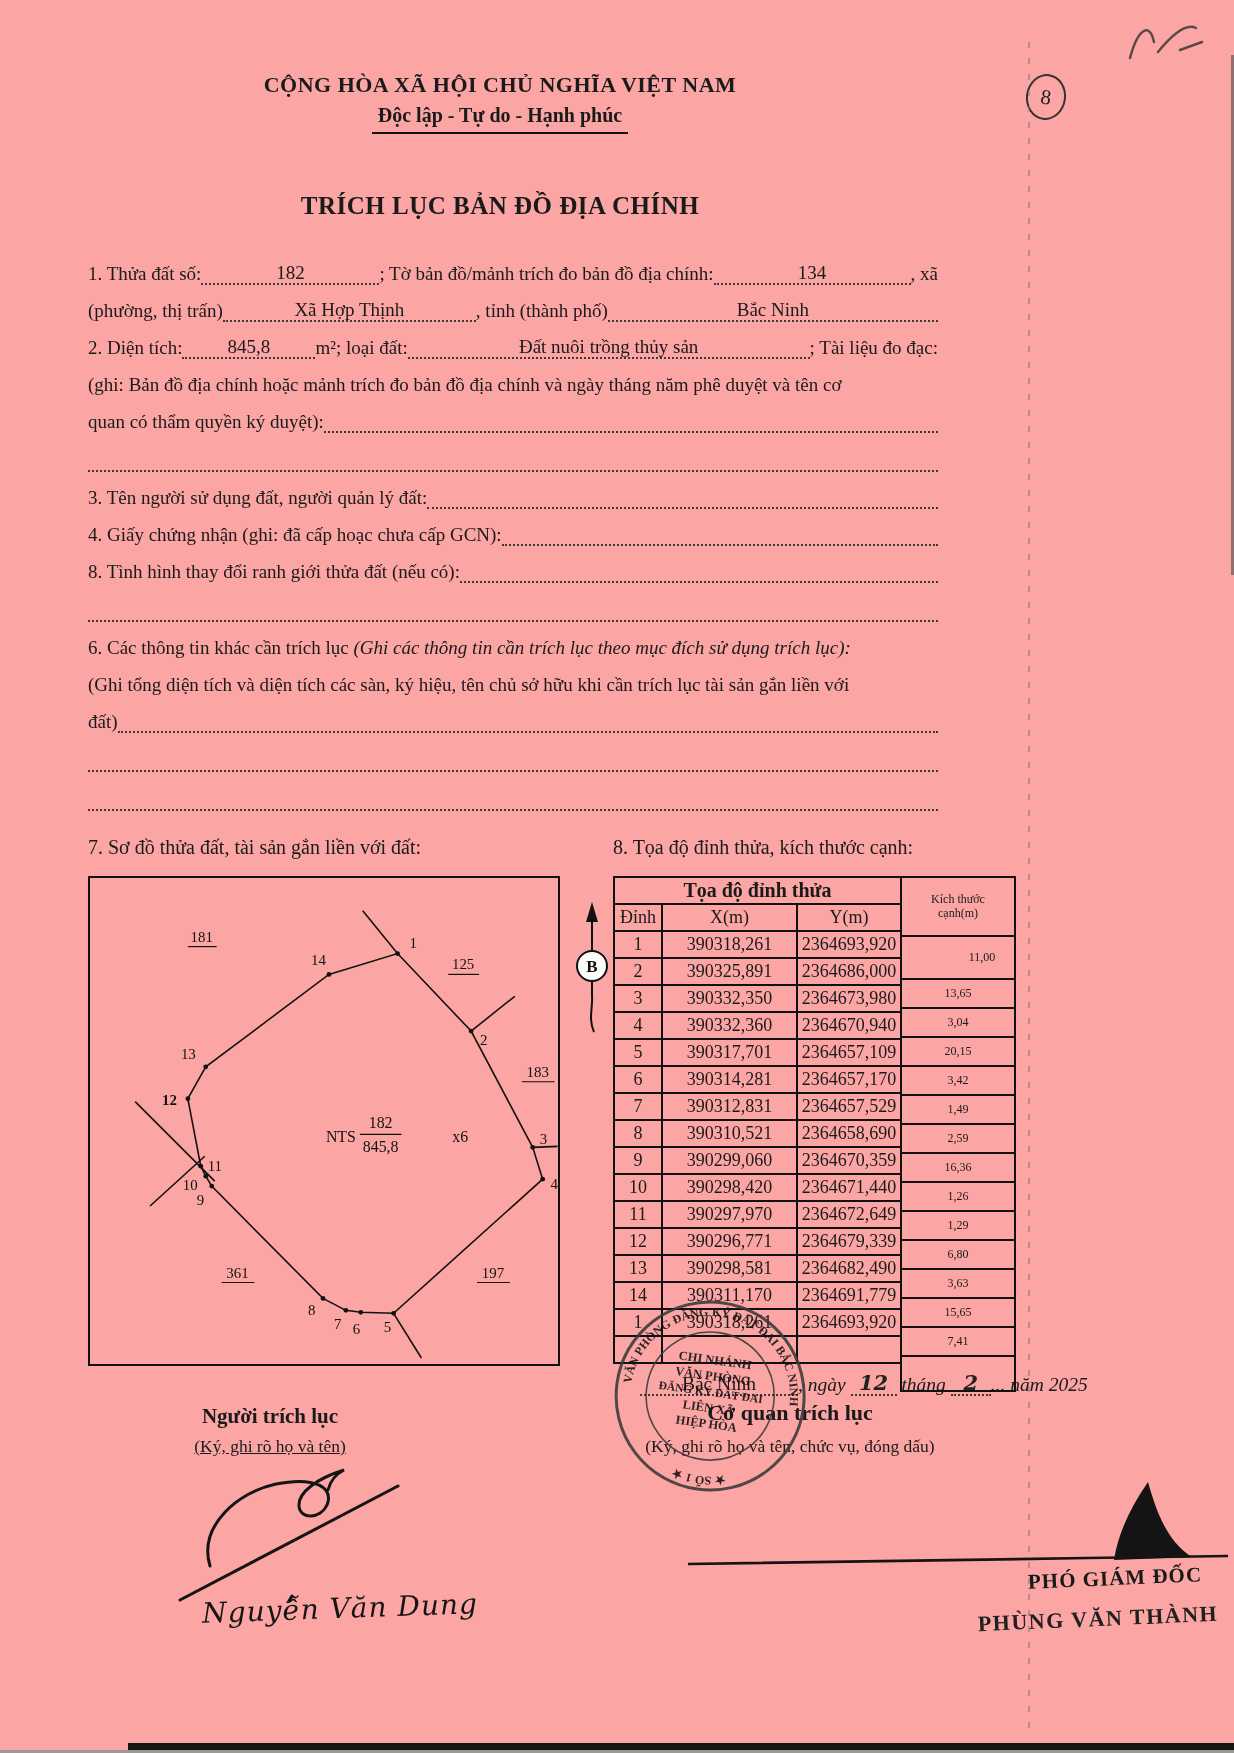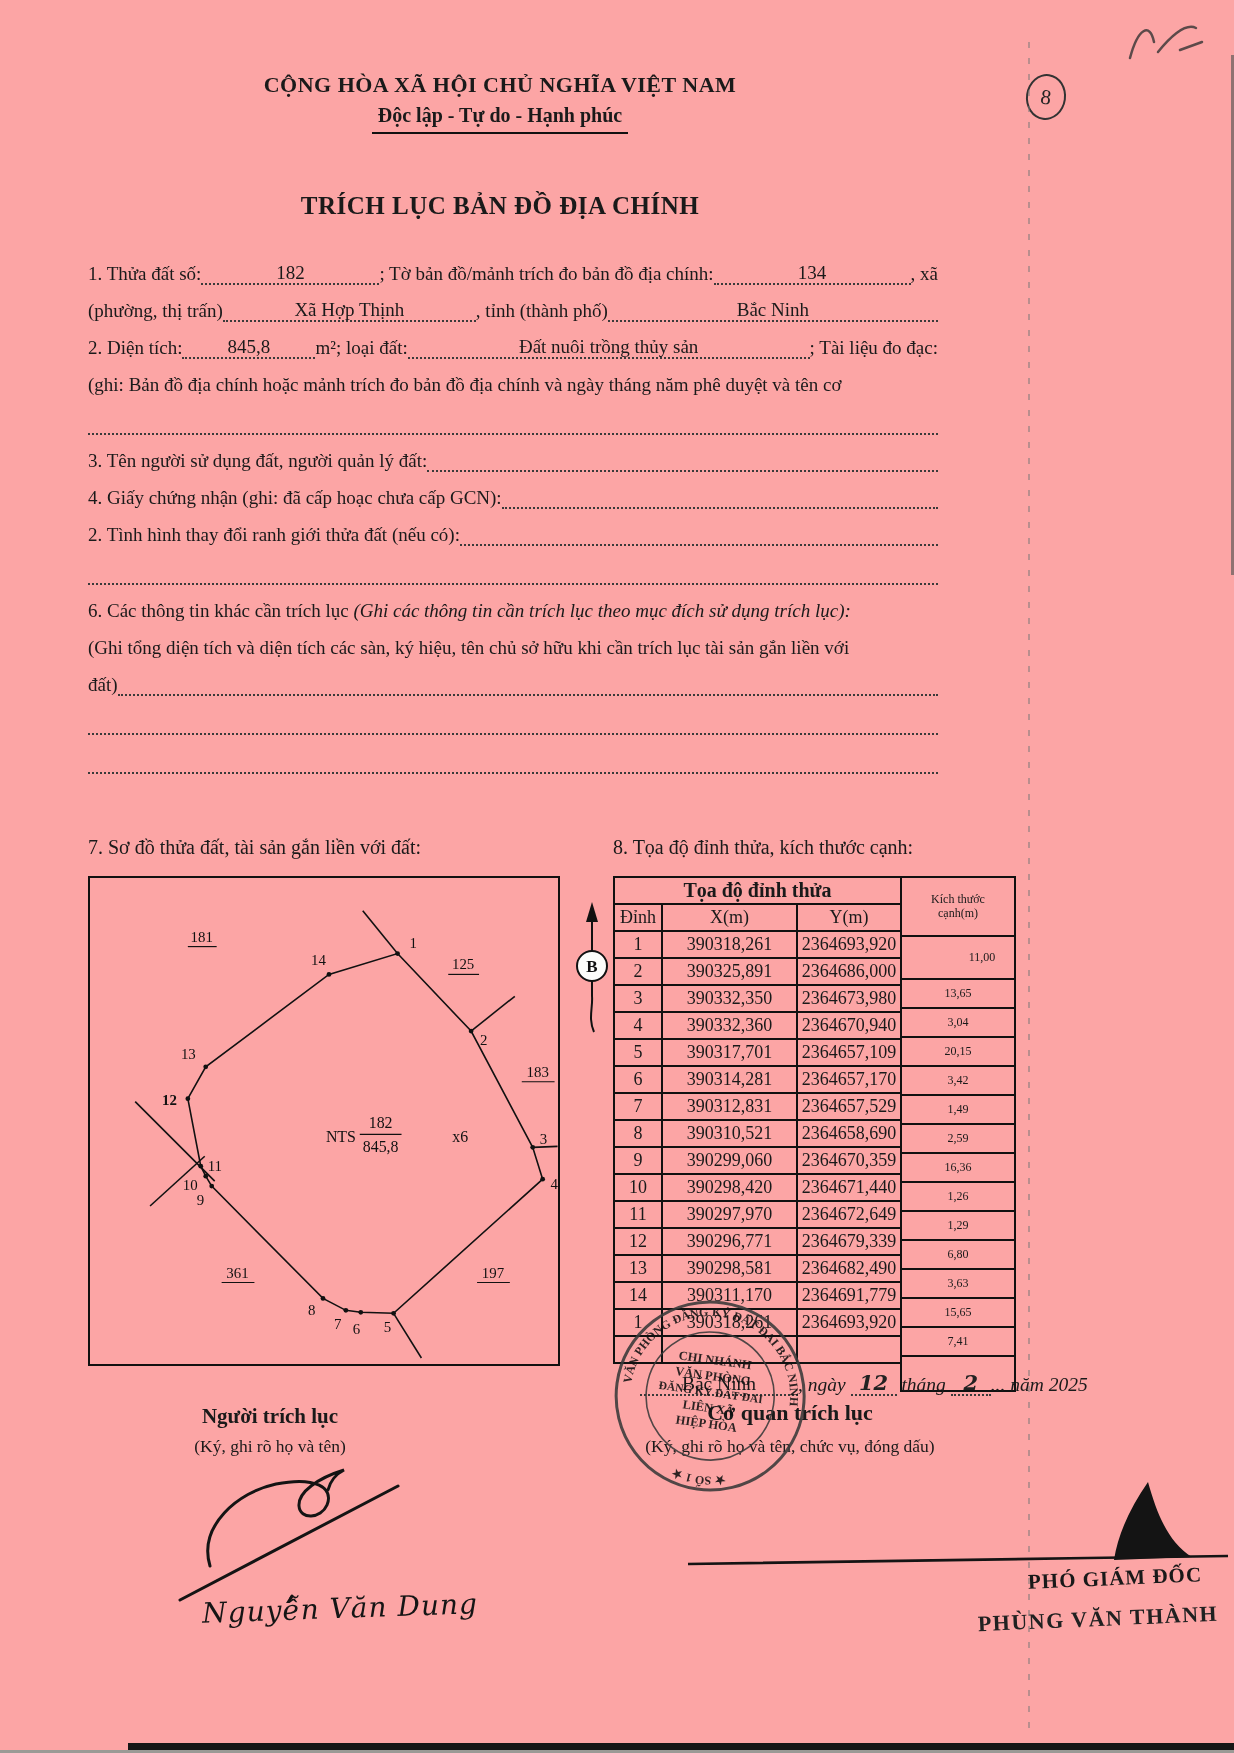--- a/index.html
+++ b/index.html
@@ -45,21 +45,21 @@
   .dim-cell{height:27px;border-bottom:2px solid #111;display:flex;align-items:center;justify-content:center;}
   .dim-first{height:41px;padding-left:48px;}
   .dim-last{border-bottom:2px solid #111;}
   .dim-fill{height:33px;}
   
   .dateline{position:absolute;left:640px;top:1372px;width:470px;font-size:19.5px;display:flex;
             align-items:flex-end;white-space:pre;}
   .hw{font-family:"DejaVu Serif",serif;font-style:italic;font-weight:bold;font-size:21px;color:#222;}
   .sig-left-title{position:absolute;left:150px;top:1404px;width:240px;text-align:center;
                   font-size:21px;font-weight:bold;}
-  .sig-left-sub{position:absolute;left:140px;top:1436px;width:260px;text-align:center;font-size:17.5px;}
+  .sig-left-sub{position:absolute;left:140px;top:1436px;width:260px;text-align:center;font-size:17.5px;text-decoration:underline;}
   .sig-right-title{position:absolute;left:630px;top:1400px;width:320px;text-align:center;
                    font-size:22px;font-weight:bold;}
   .sig-right-sub{position:absolute;left:600px;top:1436px;width:380px;text-align:center;font-size:17.5px;}
   .sig-name-left{position:absolute;left:130px;top:1592px;width:420px;text-align:center;
                  font-family:"DejaVu Serif",serif;font-style:italic;font-size:28px;
                  transform:rotate(-2deg);color:#151515;letter-spacing:1px;}
   .role-right{position:absolute;left:990px;top:1566px;width:250px;text-align:center;font-size:21px;
               font-weight:bold;transform:rotate(-2.5deg);letter-spacing:1px;color:#191919;}
   .name-right{position:absolute;left:948px;top:1606px;width:300px;text-align:center;font-size:22px;
               font-weight:bold;transform:rotate(-2.5deg);letter-spacing:1.5px;color:#212121;}
@@ -104,31 +104,35 @@
     <div class="row">
       <span class="lbl">2. Diện tích:</span>
       <span class="fill w125">845,8</span>
       <span class="lbl">m²; loại đất:</span>
       <span class="fill grow">Đất nuôi trồng thủy sản</span>
       <span class="lbl">; Tài liệu đo đạc:</span>
     </div>
     <div class="row">
       <span class="lbl">(ghi: Bản đồ địa chính hoặc mảnh trích đo bản đồ địa chính và ngày tháng năm phê duyệt và tên cơ</span>
     </div>
+    <div class="row">
+      <span class="lbl">quan có thẩm quyền ký duyệt):</span>
+      <span class="fill grow"></span>
+    </div>
     <div class="dotline"></div>
     <div class="row">
       <span class="lbl">3. Tên người sử dụng đất, người quản lý đất:</span>
       <span class="fill grow"></span>
     </div>
     <div class="row">
       <span class="lbl">4. Giấy chứng nhận (ghi: đã cấp hoạc chưa cấp GCN):</span>
       <span class="fill grow"></span>
     </div>
     <div class="row">
-      <span class="lbl">2. Tình hình thay đổi ranh giới thửa đất (nếu có):</span>
+      <span class="lbl">8. Tình hình thay đổi ranh giới thửa đất (nếu có):</span>
       <span class="fill grow"></span>
     </div>
     <div class="dotline"></div>
     <div class="row">
       <span class="lbl">6. Các thông tin khác cần trích lục </span>
       <span class="lbl it">(Ghi các thông tin cần trích lục theo mục đích sử dụng trích lục):</span>
     </div>
     <div class="row">
       <span class="lbl">(Ghi tổng diện tích và diện tích các sàn, ký hiệu, tên chủ sở hữu khi cần trích lục tài sản gắn liền với</span>
     </div>

